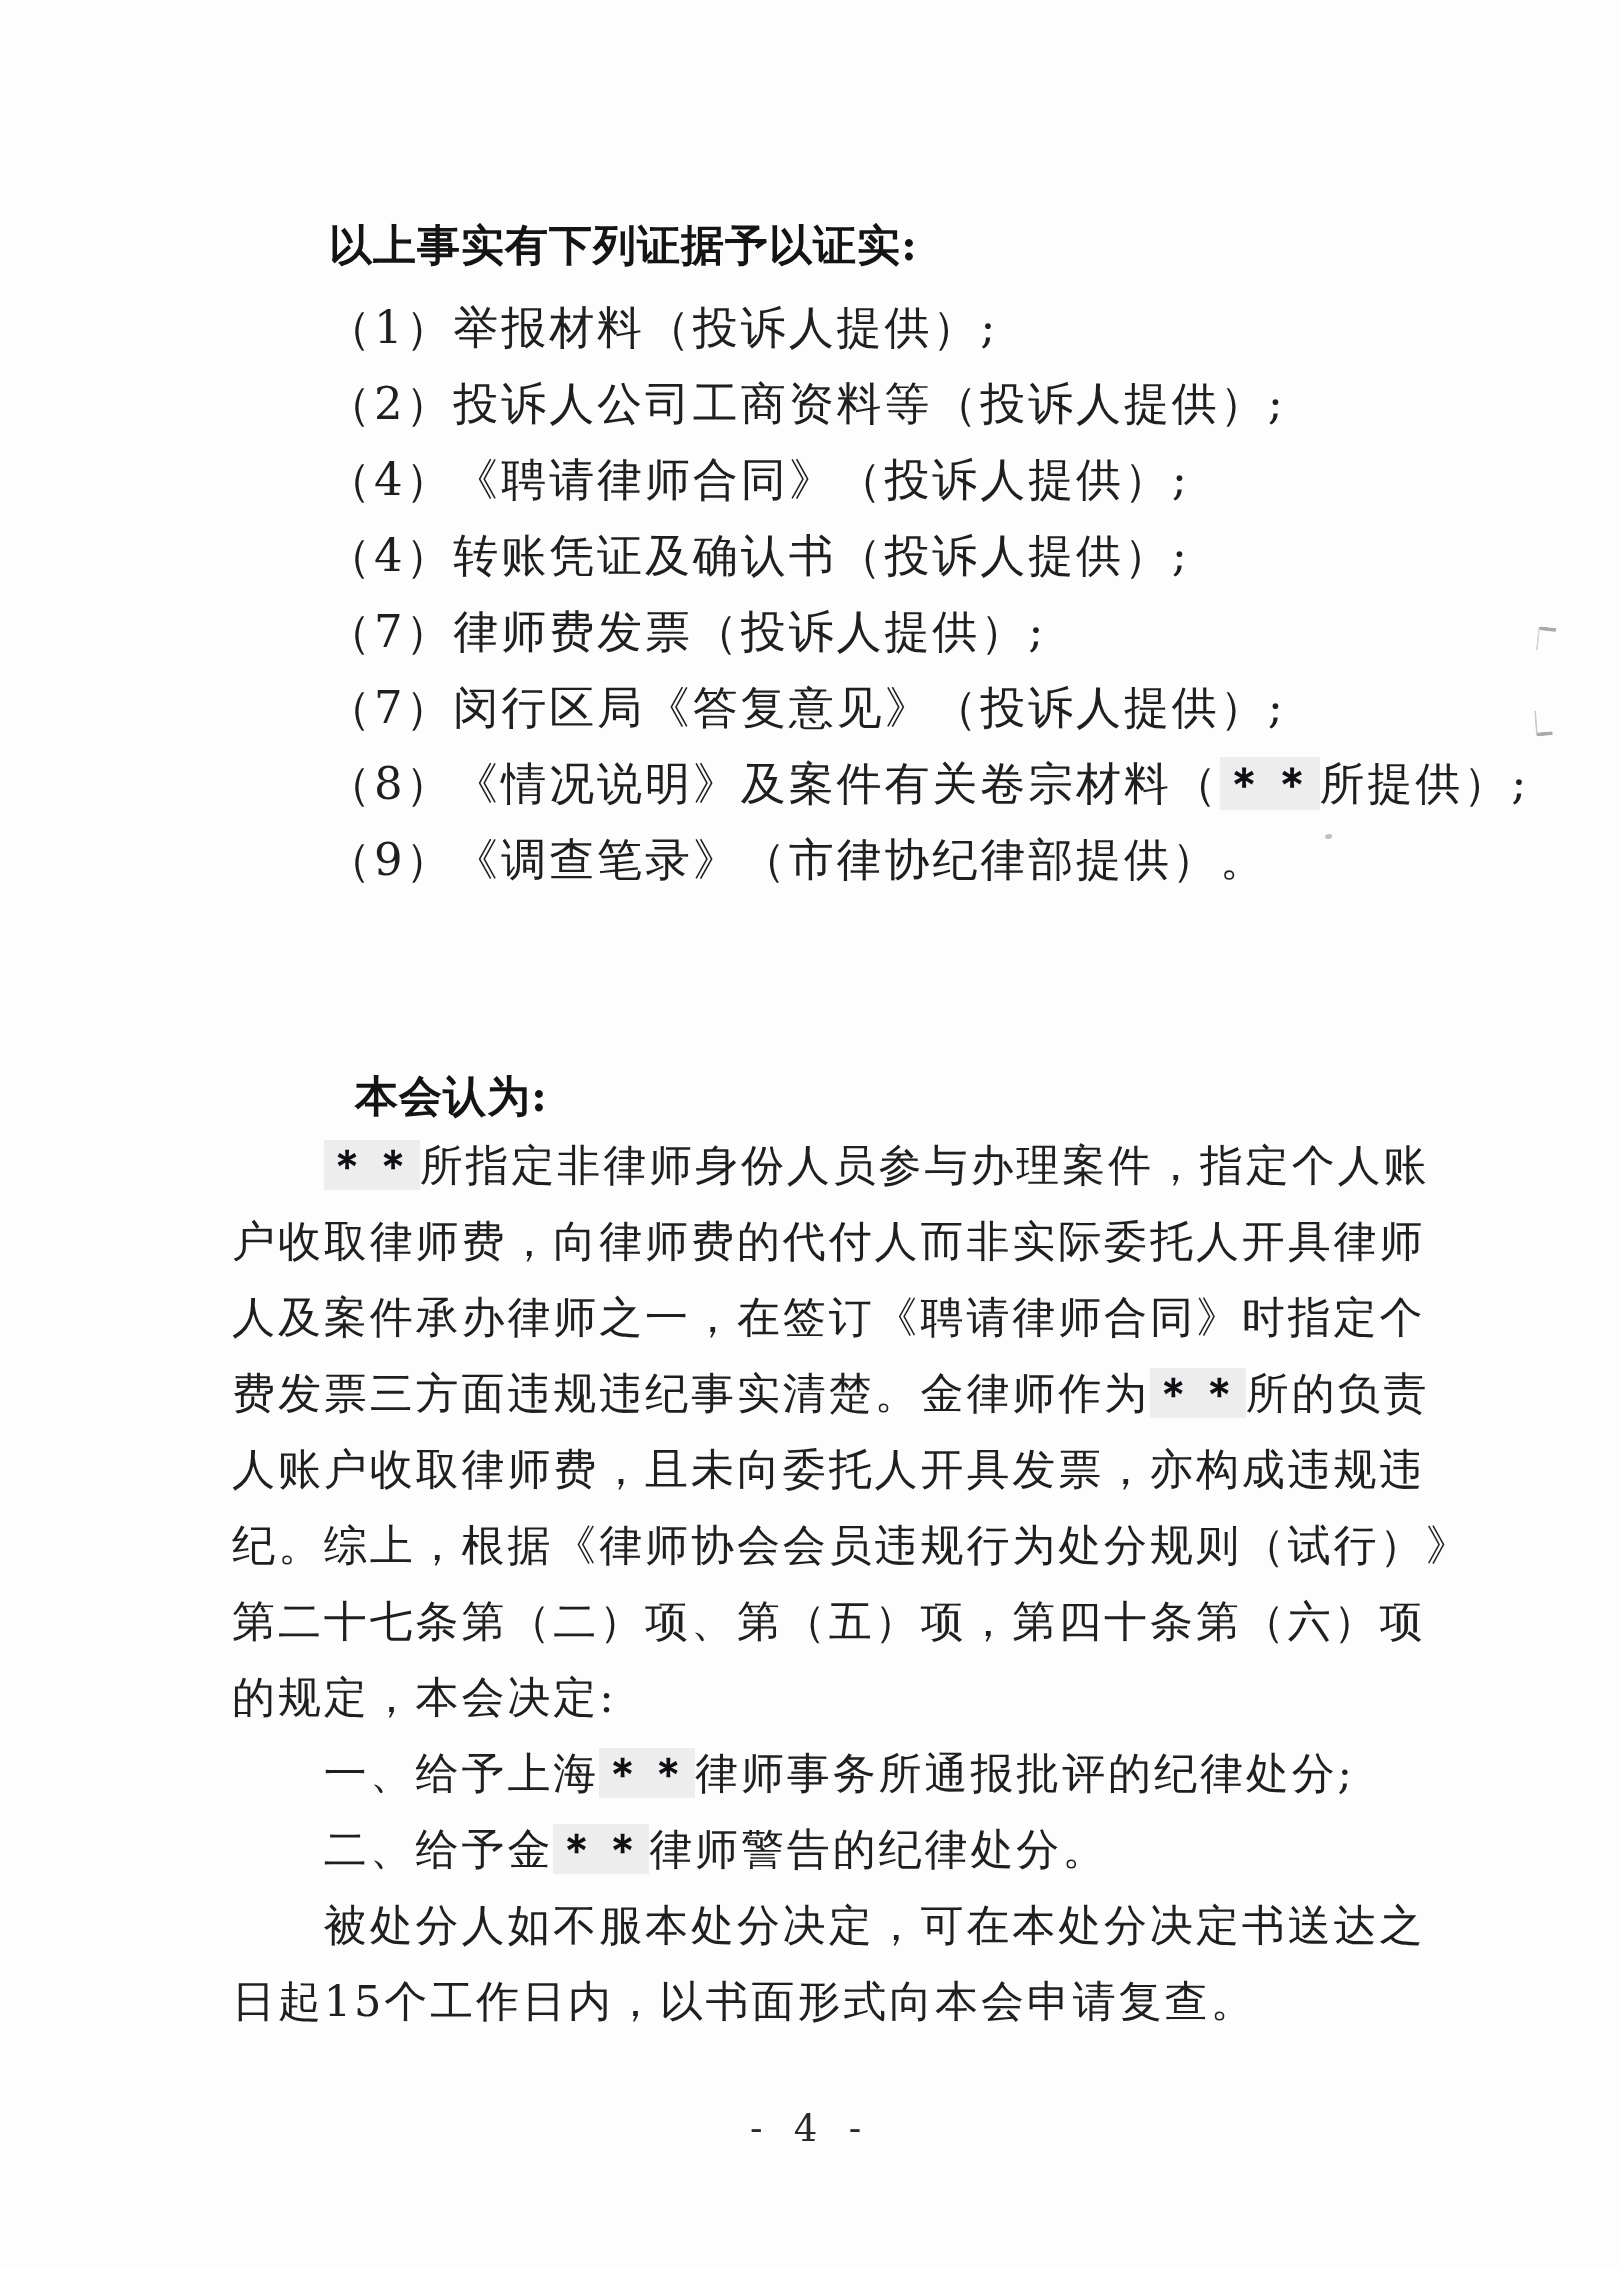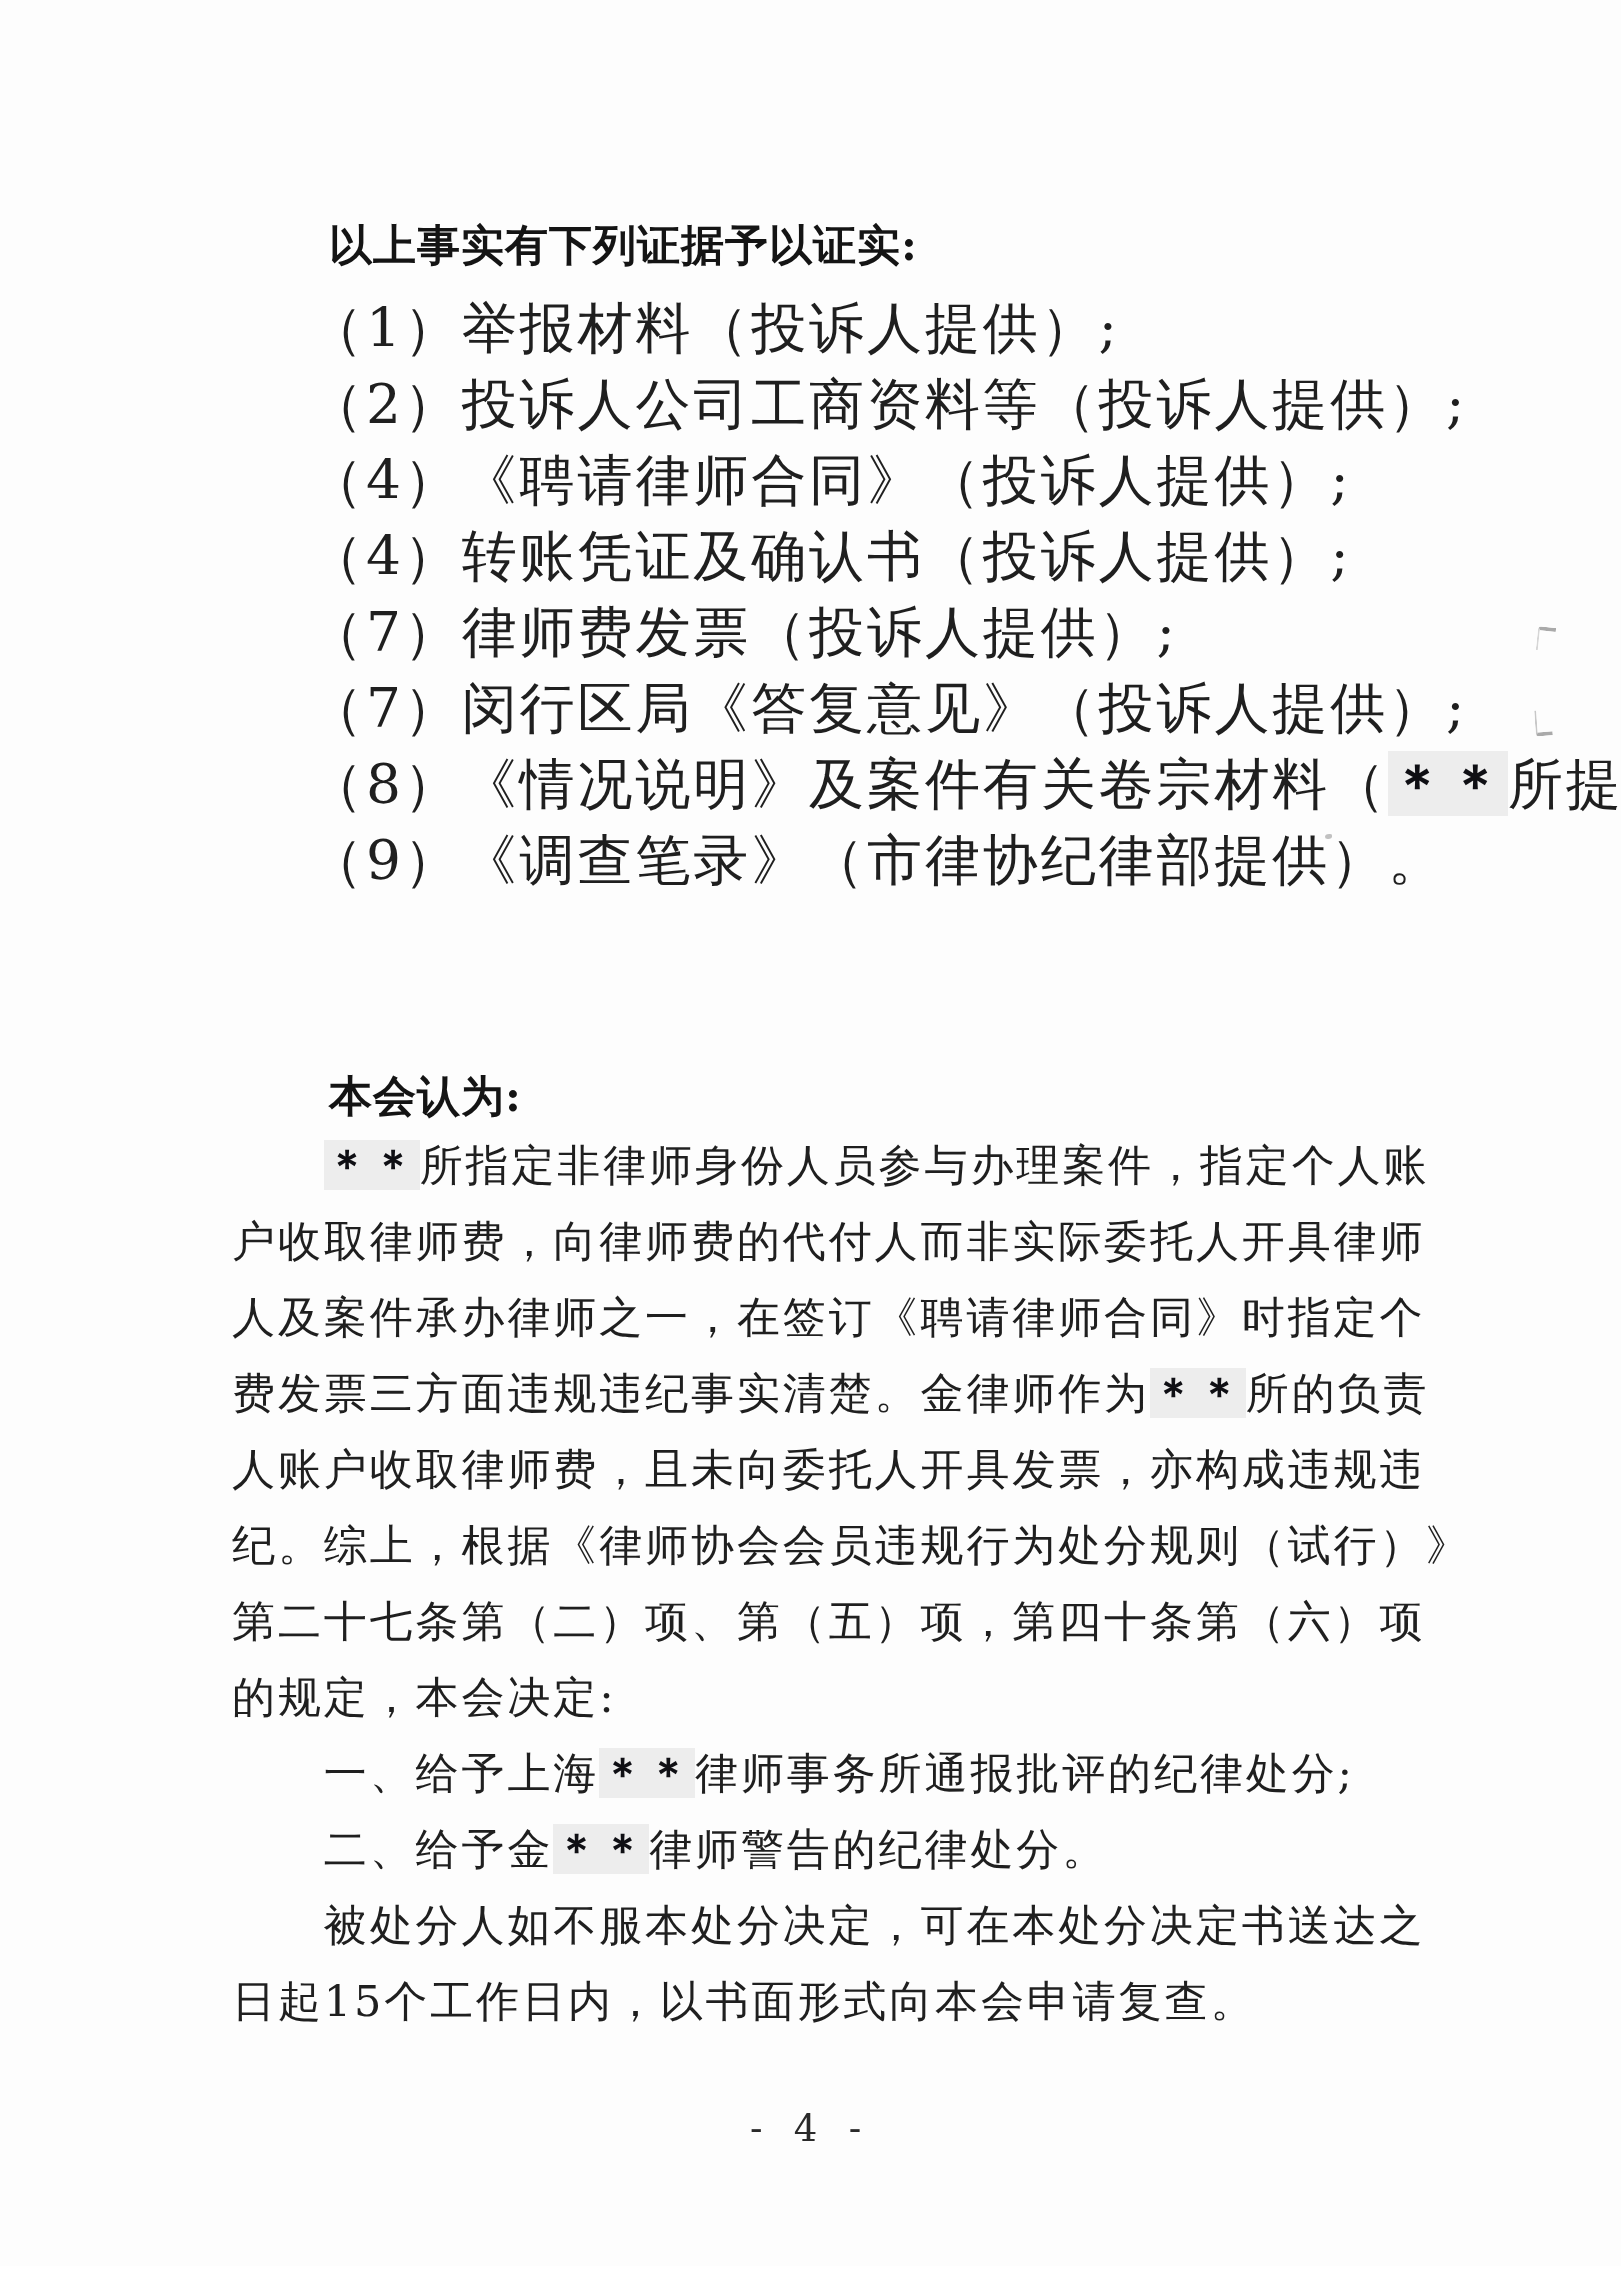--- a/index.html
+++ b/index.html
@@ -17,27 +17,27 @@
     position: absolute;
     left: 329px;
     font-size: 43px;
     font-weight: bold;
     letter-spacing: 1px;
     line-height: 55px;
     color: #141414;
     white-space: nowrap;
   }
   #sec1-heading { top: 218px; }
-  #sec2-heading { top: 1069px; }
+  #sec2-heading { top: 1069px; margin-left: 26px; }
   .evidence-list {
     position: absolute;
-    left: 308px;
+    left: 326px;
     top: 290px;
     width: 1157px;
-    font-size: 55px;
+    font-size: 45px;
     letter-spacing: 2.9px;
     line-height: 76px;
   }
   .body-paragraphs {
     position: absolute;
     left: 232px;
     top: 1127px;
     width: 1235px;
     font-size: 43px;
     letter-spacing: 2.9px;

